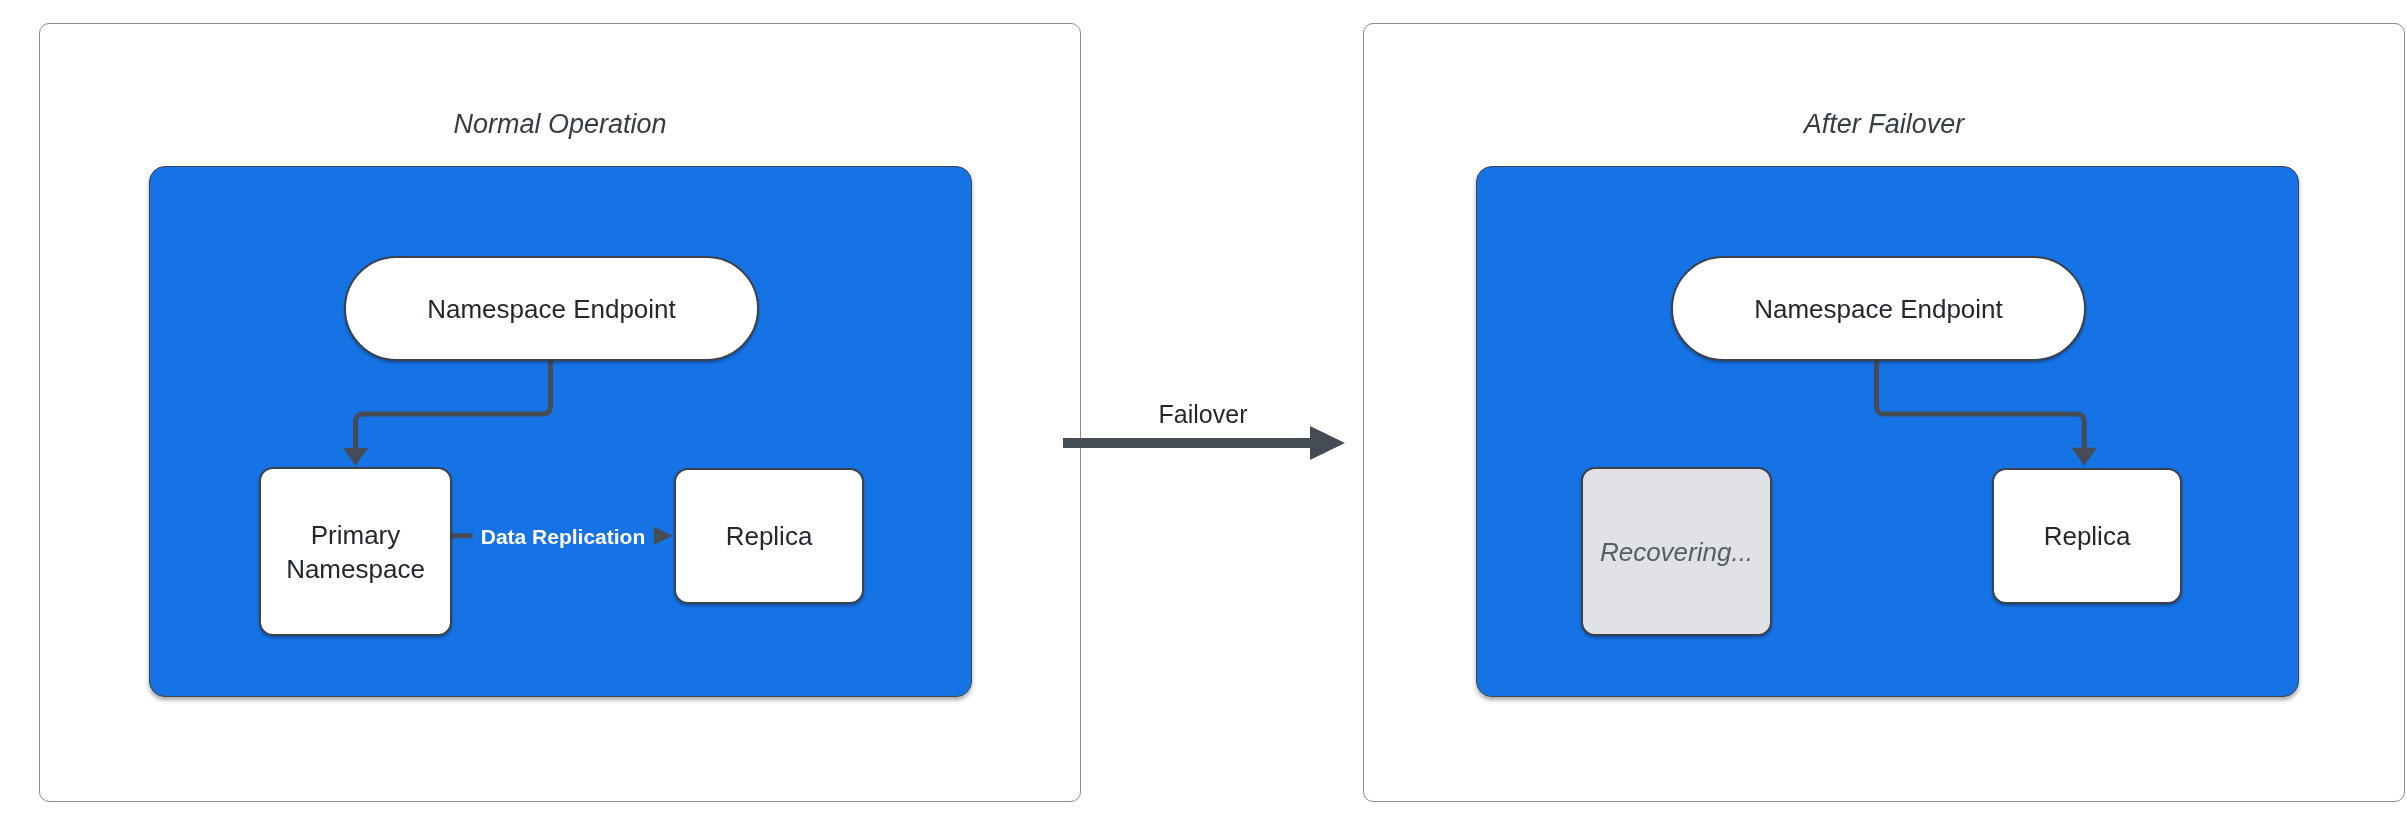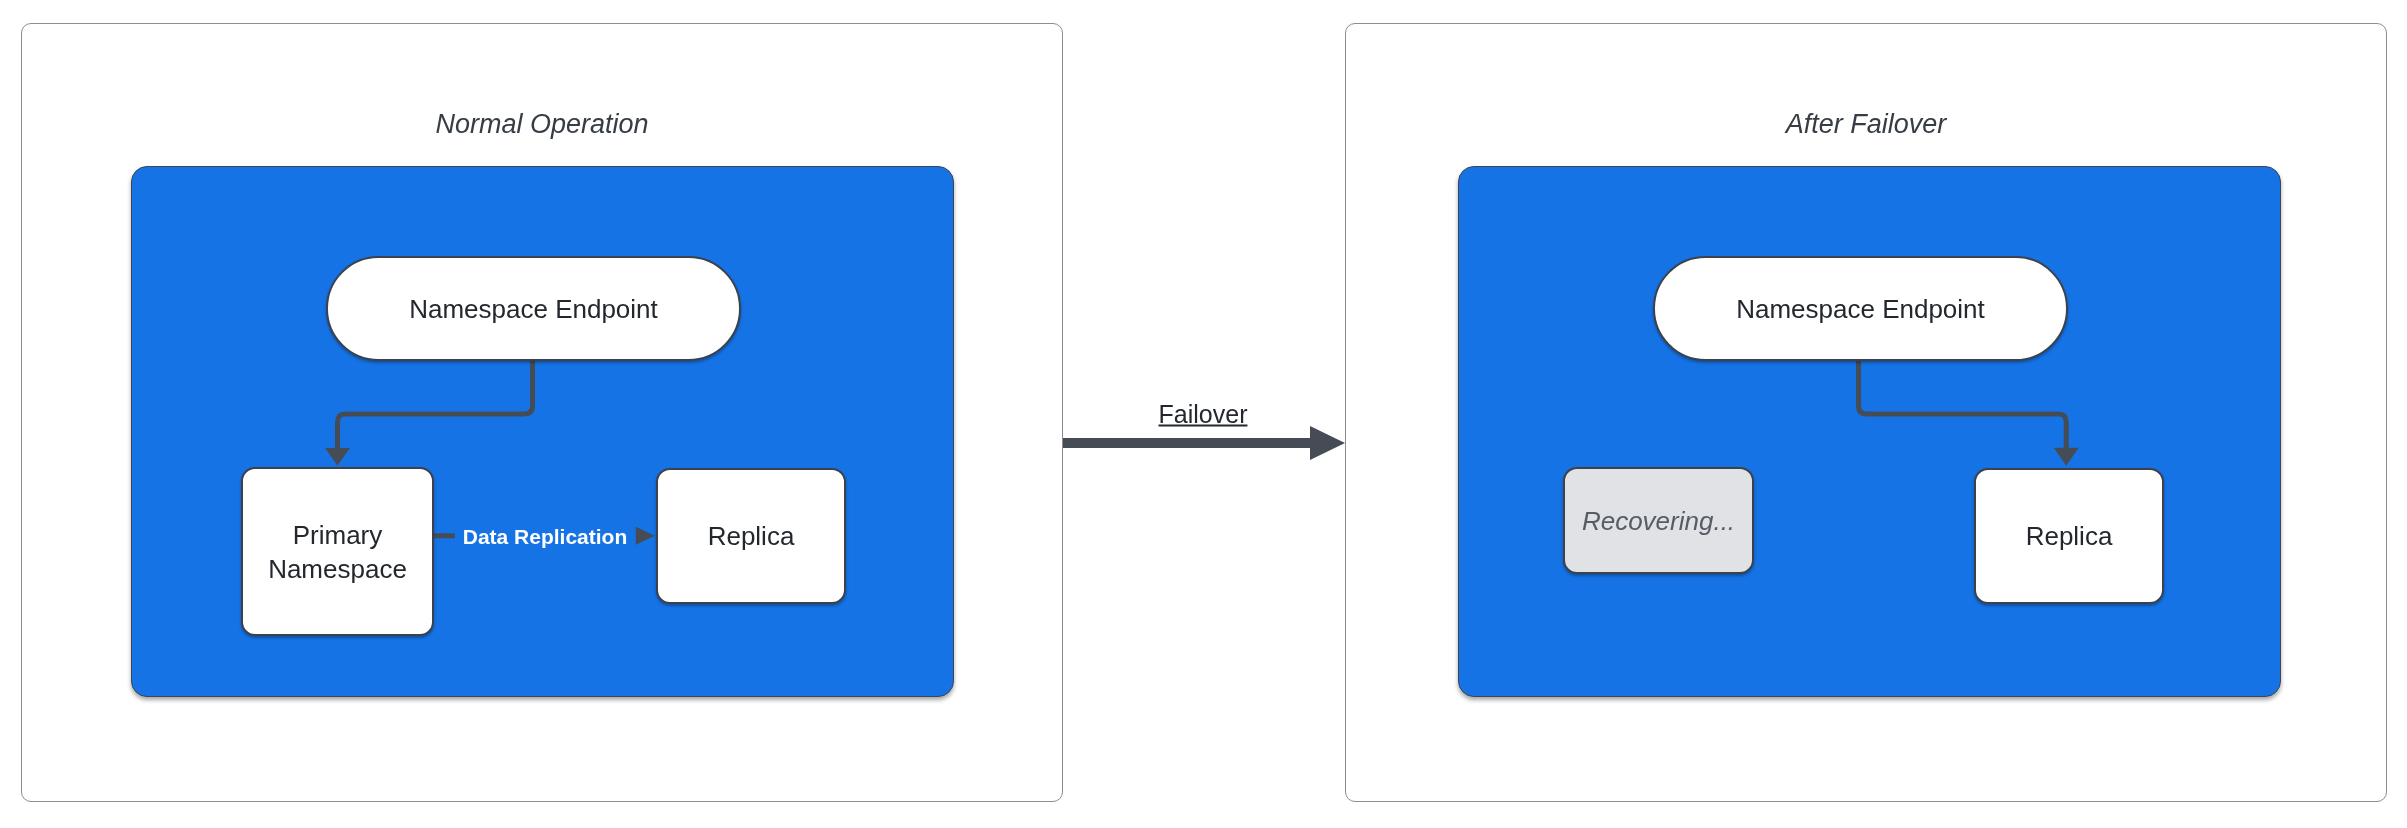--- a/index.html
+++ b/index.html
@@ -13,20 +13,21 @@
   }
   .panel {
     position: absolute;
     top: 23px;
     width: 1042px;
     height: 779px;
     background: #ffffff;
     border: 1.5px solid var(--panel_border);
     border-radius: 10px;
     box-sizing: border-box;
+    margin-left: 18px;
   }
   .panel-title {
     position: absolute;
     top: 84px;
     left: 0;
     right: 0;
     text-align: center;
     font-style: italic;
     font-size: 27px;
     line-height: 32px;
@@ -108,21 +109,20 @@
     border-left: 35px solid var(--arrow);
   }
   .failover-label {
     position: absolute;
     left: 1203px;
     top: 414px;
     transform: translate(-50%, -50%);
     font-size: 25px;
     color: var(--node_text);
     white-space: nowrap;
-    text-decoration: underline;
   }
 </style>
 </head>
 <body>
 
 <div class="canvas">
 
   <section class="panel" style="left:21px;">
     <div class="panel-title">Normal Operation</div>
     <div class="cluster" style="left:109px;"></div>
@@ -159,21 +159,21 @@
 
     <svg class="connectors" viewBox="0 0 1044 779">
       <path d="M 514.5 337 V 383 Q 514.5 391 522.5 391 H 715 Q 723 391 723 399 V 427"></path>
       <polygon points="710.5,425 735.5,425 723,443"></polygon>
     </svg>
 
     <div class="node pill" style="left:307px; top:232px; width:415px; height:105px;">
       <span>Namespace Endpoint</span>
     </div>
 
-    <div class="node muted" style="left:217px; top:443px; width:191px; height:107px;">
+    <div class="node muted" style="left:217px; top:443px; width:191px; height:169px;">
       <span>Recovering...</span>
     </div>
 
     <div class="node" style="left:628px; top:444px; width:190px; height:136px;">
       <span>Replica</span>
     </div>
   </section>
 
 </div>
 

